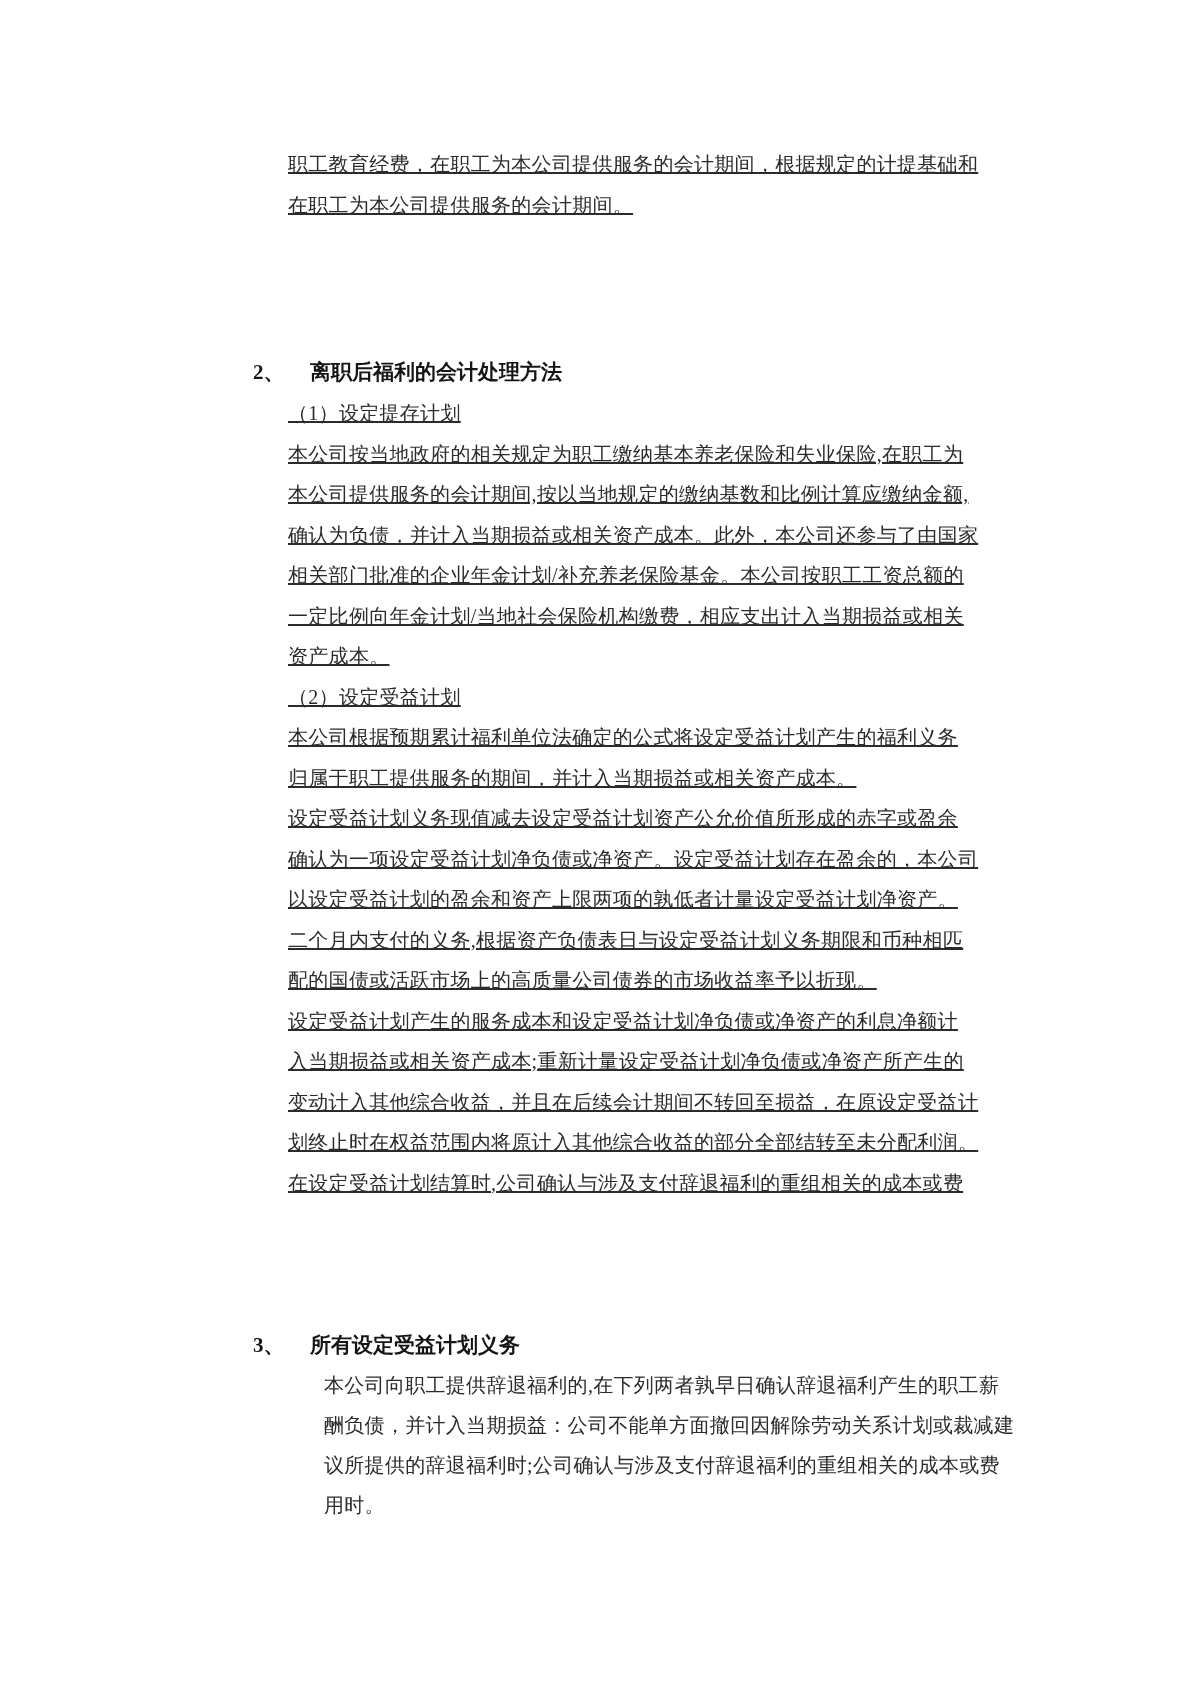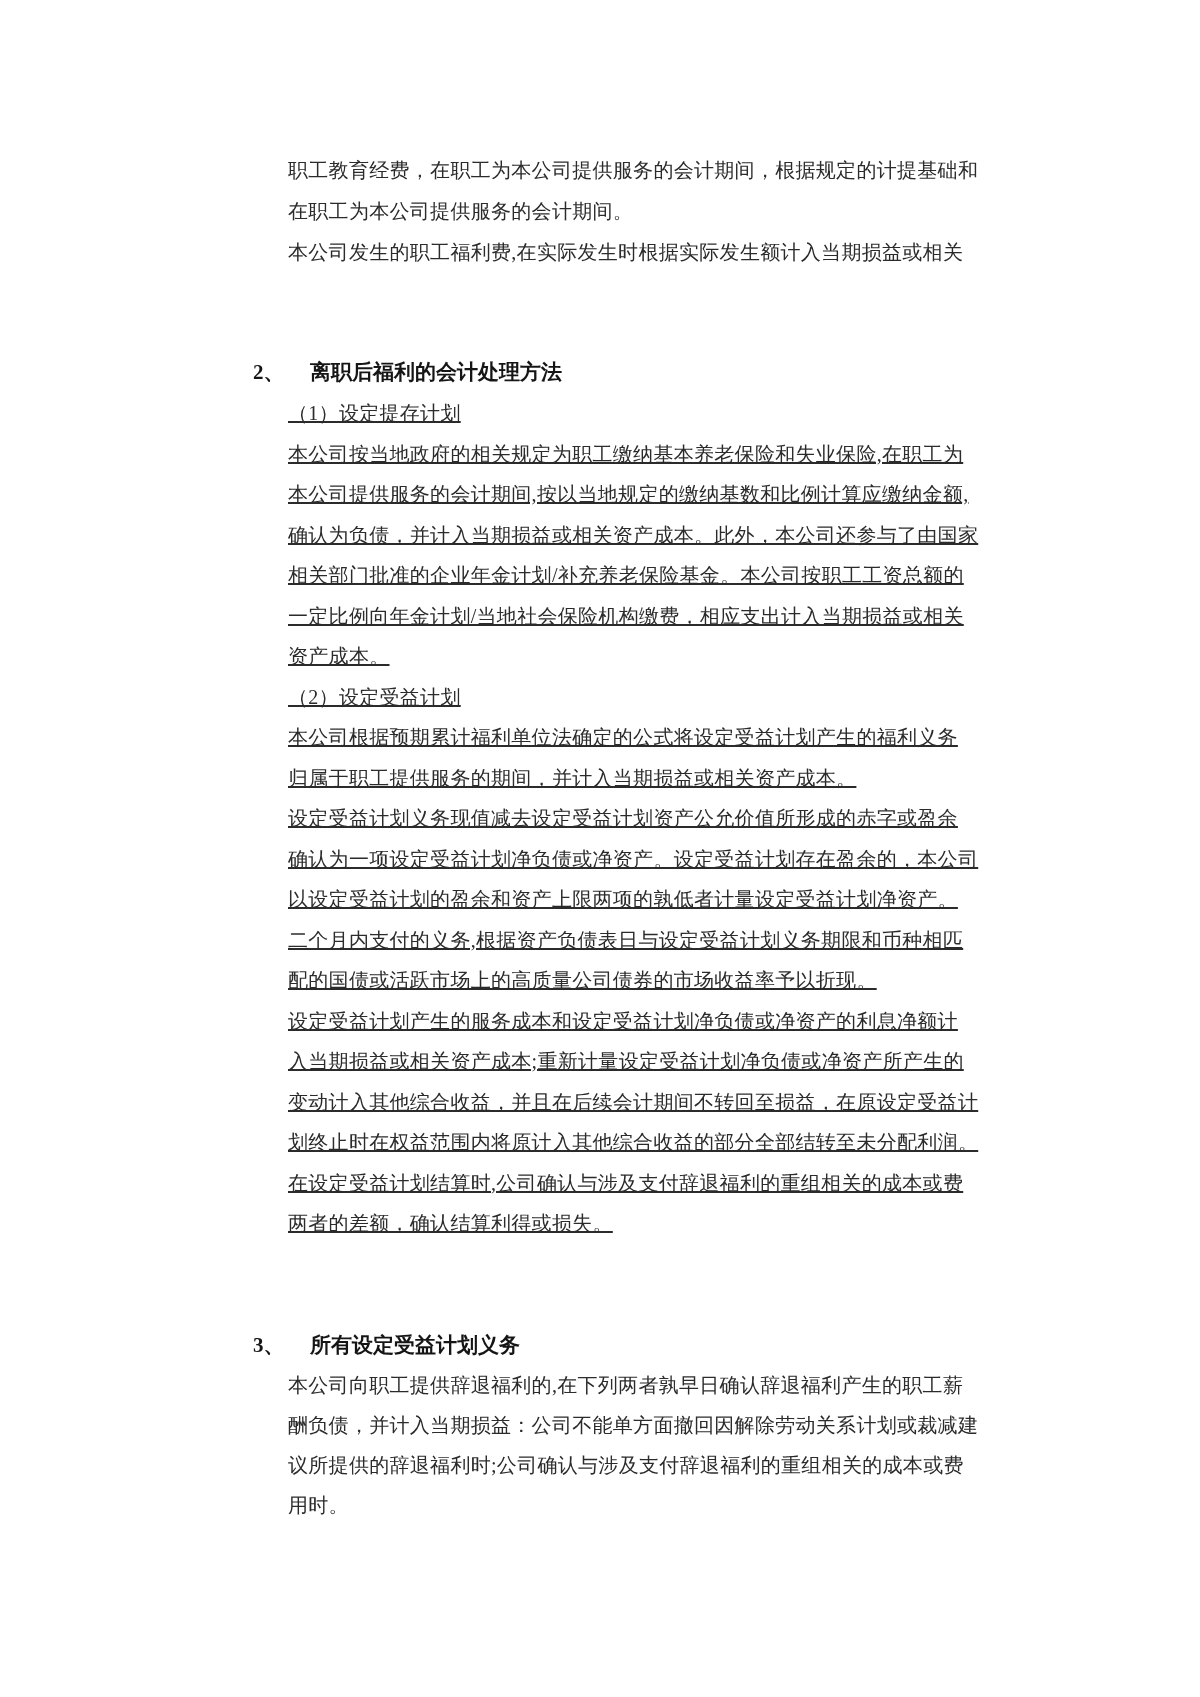--- a/index.html
+++ b/index.html
@@ -50,24 +50,23 @@
   .heading .num {
     display: inline-block;
     width: 57px;
   }
 </style>
 </head>
 <body>
 
 <div class="page">
 
-  <div class="textblock intro" style="top:150px;">
+  <div class="textblock intro" style="top:144px;text-decoration:underline;">
     <div class="line">职工教育经费，在职工为本公司提供服务的会计期间，根据规定的计提基础和</div>
     <div class="line">在职工为本公司提供服务的会计期间。</div>
-    <div class="line">本公司发生的职工福利费,在实际发生时根据实际发生额计入当期损益或相关</div>
   </div>
 
   <div class="heading" style="top:352px;">
     <span class="num">2、</span>
     <span class="title">离职后福利的会计处理方法</span>
   </div>
 
   <div class="textblock sec2-body" style="top:393px;text-decoration:underline;">
     <div class="line">（1）设定提存计划</div>
     <div class="line">本公司按当地政府的相关规定为职工缴纳基本养老保险和失业保险,在职工为</div>
@@ -82,28 +81,27 @@
     <div class="line">设定受益计划义务现值减去设定受益计划资产公允价值所形成的赤字或盈余</div>
     <div class="line">确认为一项设定受益计划净负债或净资产。设定受益计划存在盈余的，本公司</div>
     <div class="line">以设定受益计划的盈余和资产上限两项的孰低者计量设定受益计划净资产。</div>
     <div class="line">二个月内支付的义务,根据资产负债表日与设定受益计划义务期限和币种相匹</div>
     <div class="line">配的国债或活跃市场上的高质量公司债券的市场收益率予以折现。</div>
     <div class="line">设定受益计划产生的服务成本和设定受益计划净负债或净资产的利息净额计</div>
     <div class="line">入当期损益或相关资产成本;重新计量设定受益计划净负债或净资产所产生的</div>
     <div class="line">变动计入其他综合收益，并且在后续会计期间不转回至损益，在原设定受益计</div>
     <div class="line">划终止时在权益范围内将原计入其他综合收益的部分全部结转至未分配利润。</div>
     <div class="line">在设定受益计划结算时,公司确认与涉及支付辞退福利的重组相关的成本或费</div>
-    <div class="line">两者的差额，确认结算利得或损失。</div>
   </div>
 
   <div class="heading" style="top:1325px;">
     <span class="num">3、</span>
     <span class="title">所有设定受益计划义务</span>
   </div>
 
-  <div class="textblock sec3-body" style="top:1365px;">
+  <div class="textblock sec3-body" style="top:1365px;margin-left:36px;">
     <div class="line">本公司向职工提供辞退福利的,在下列两者孰早日确认辞退福利产生的职工薪</div>
     <div class="line">酬负债，并计入当期损益：公司不能单方面撤回因解除劳动关系计划或裁减建</div>
     <div class="line">议所提供的辞退福利时;公司确认与涉及支付辞退福利的重组相关的成本或费</div>
     <div class="line">用时。</div>
   </div>
 
 </div>
 
 </body></html>

